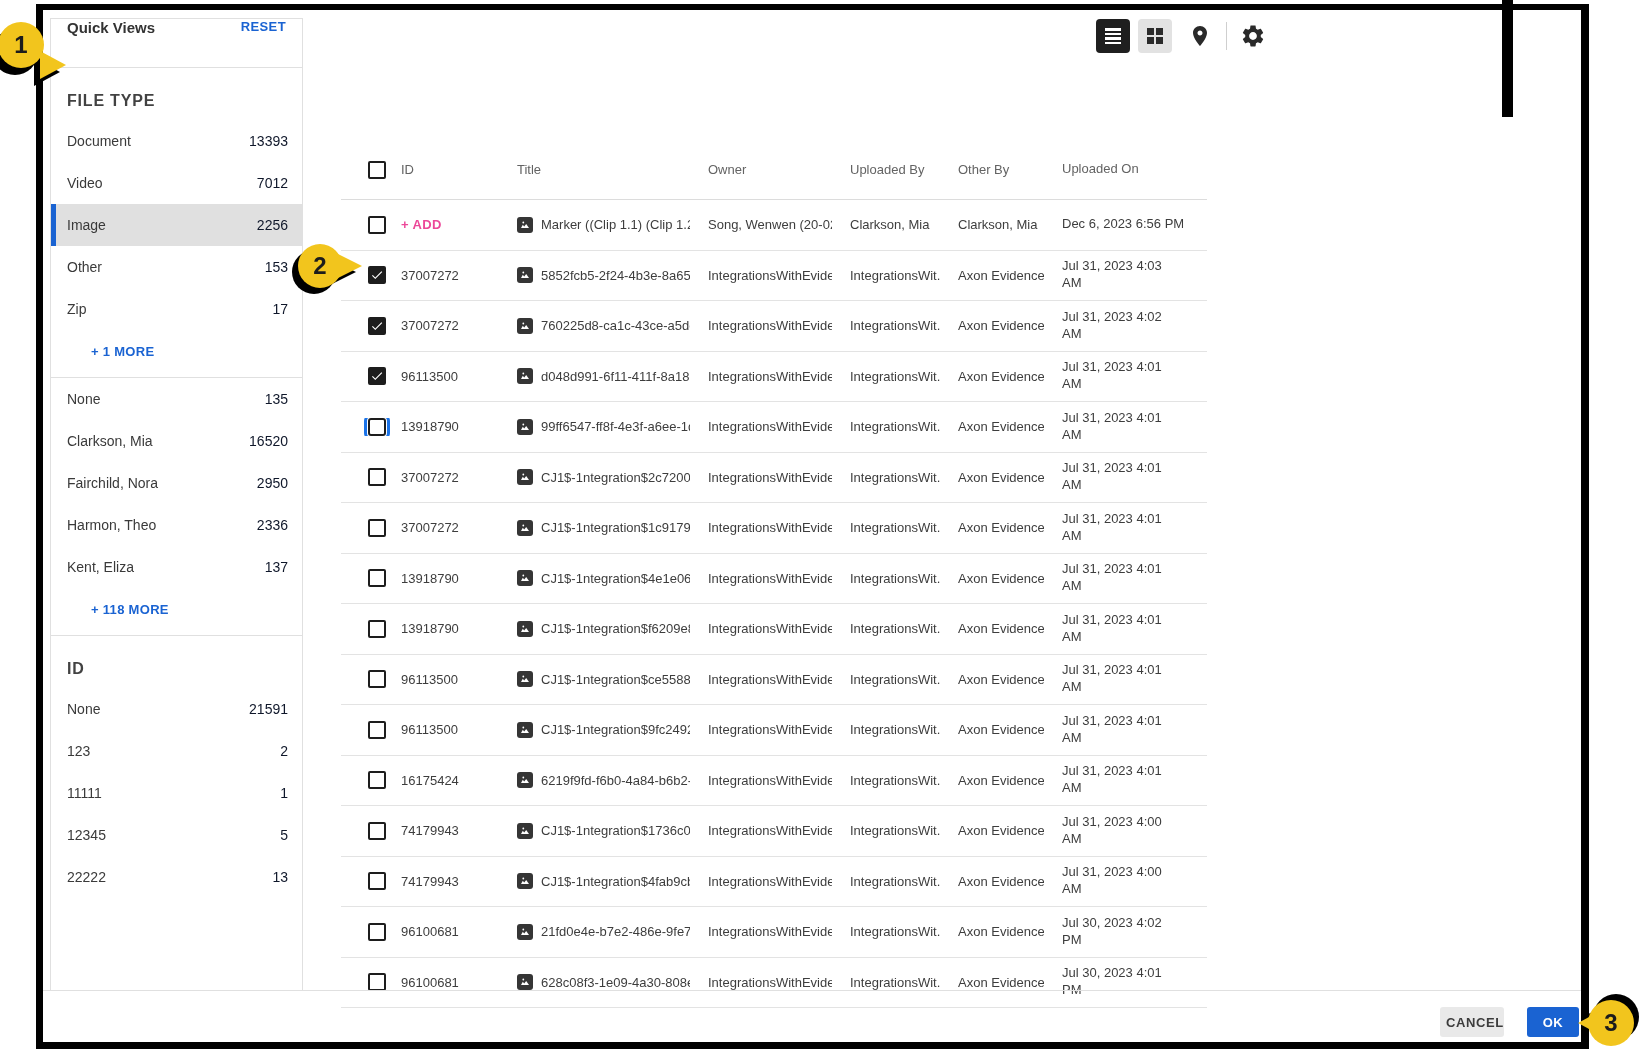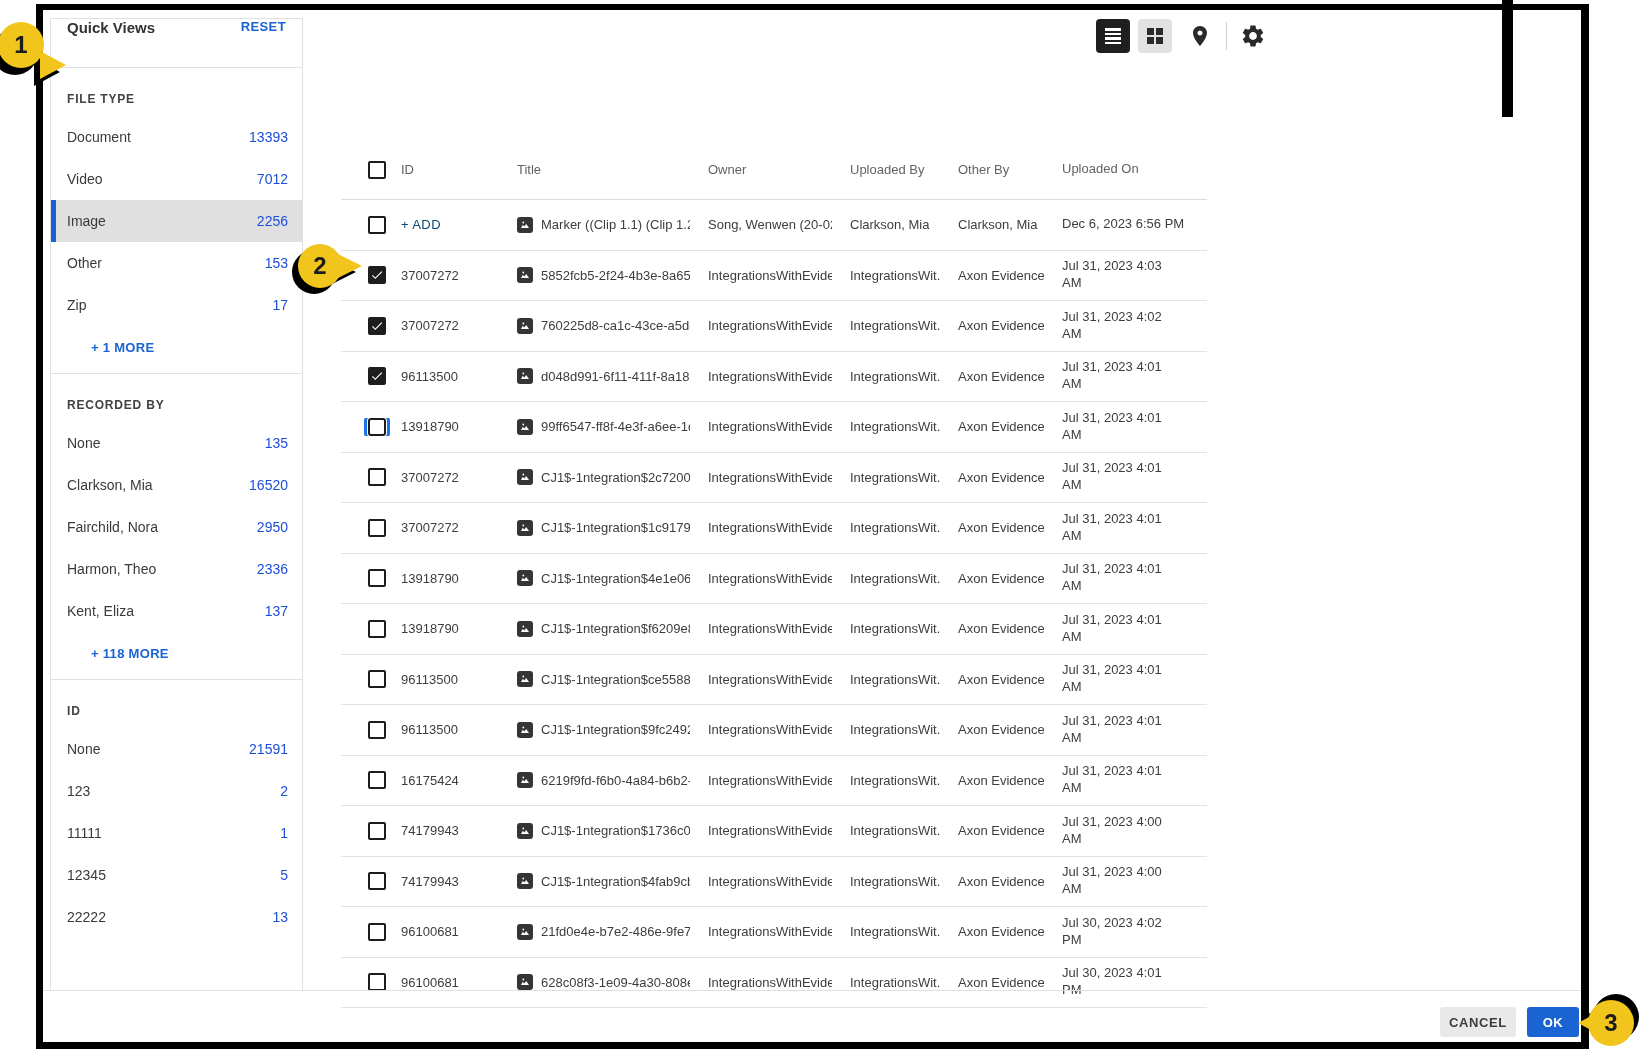--- a/index.html
+++ b/index.html
@@ -20,25 +20,25 @@
   .sidebar{
     position:absolute;left:50px;top:18px;width:253px;height:973px;
     background:#fff;border:1px solid #e0e0e0;box-sizing:border-box;overflow:hidden;z-index:2;
   }
   .sb-header{height:48px;display:flex;justify-content:space-between;
     padding:0 16px;border-bottom:1px solid #e0e0e0;}
   .sb-title{font-size:15px;font-weight:bold;color:#333;}
   .sb-reset{font-size:13px;font-weight:bold;color:#1a63d2;letter-spacing:.4px;cursor:pointer;}
   .sb-section{border-bottom:1px solid #e0e0e0;padding-bottom:10px;}
   .sb-section:last-child{border-bottom:none;}
-  .sb-label{padding:24px 16px 10px 16px;font-size:12px;font-weight:bold;color:#424242;letter-spacing:.8px;}
+  .sb-label{padding:24px 16px 10px 16px;font-size:16px;font-weight:bold;color:#424242;letter-spacing:.8px;}
   .sb-item{height:42px;display:flex;align-items:center;justify-content:space-between;
     padding:0 14px 0 16px;font-size:14px;color:#3a3a3a;cursor:pointer;}
   .sb-item.selected{background:#e0e0e0;box-shadow:inset 5px 0 0 #1a63d2;}
-  .sb-count{color:#1d4ed8;}
+  .sb-count{color:#0f172a;}
   .sb-more{padding:14px 0 8px 40px;font-size:13px;font-weight:bold;color:#1a63d2;letter-spacing:.3px;cursor:pointer;}
 
   
   .toolbar{position:absolute;left:1096px;top:18px;height:36px;display:flex;align-items:center;z-index:3;}
   .tb-btn{width:34px;height:34px;border-radius:4px;display:flex;align-items:center;justify-content:center;cursor:pointer;}
   .tb-dark{background:#1f1f1f;margin-right:8px;}
   .tb-light{background:#e2e2e2;margin-right:10px;}
   .list-glyph{display:flex;flex-direction:column;gap:2px;}
   .list-glyph i{display:block;width:16px;height:2.5px;background:#fff;}
   .grid-glyph{display:grid;grid-template-columns:7px 7px;grid-template-rows:7px 7px;gap:2px;}
@@ -56,30 +56,30 @@
   .c-id{padding-left:6px;}
   .c-title{padding-left:10px;display:flex;align-items:center;gap:8px;}
   .c-owner,.c-upby,.c-addby,.c-date{padding-left:18px;}
   .c-date{white-space:pre-line;line-height:1.3;}
   .cb{width:18px;height:18px;border:2px solid #1d1d1d;border-radius:2px;background:#fff;
     display:flex;align-items:center;justify-content:center;box-sizing:border-box;cursor:pointer;flex:0 0 auto;}
   .cb svg{display:none;width:14px;height:14px;}
   .cb.checked{background:#1d1d1d;}
   .cb.checked svg{display:block;}
   .cb.focused{outline:3px solid #1a73e8;outline-offset:1px;border-radius:3px;}
-  .add-link{color:#0c4a6e;font-weight:normal;font-size:13px;letter-spacing:.4px;cursor:pointer;}
+  .add-link{color:#ec4899;font-weight:bold;font-size:13px;letter-spacing:.4px;cursor:pointer;}
   .img-icon{width:16px;height:16px;border-radius:3px;background:#353535;display:flex;
     align-items:center;justify-content:center;flex:0 0 auto;}
   .title-text{overflow:hidden;white-space:nowrap;}
 
   
   .footer-divider{position:absolute;left:43px;top:990px;width:1538px;height:1px;background:#e0e0e0;z-index:2;}
   .btn{position:absolute;top:1007px;height:30px;border:none;border-radius:3px;
     font-family:"Liberation Sans",sans-serif;font-size:13px;font-weight:bold;letter-spacing:.6px;cursor:pointer;z-index:4;}
-  .btn-cancel{left:1440px;width:76px;background:#e9e9e9;color:#3c3c3c;}
+  .btn-cancel{left:1440px;width:64px;background:#e9e9e9;color:#3c3c3c;}
   .btn-ok{left:1527px;width:52px;background:#1a63d2;color:#ffffff;}
 
   
   .callout{position:absolute;z-index:50;}
   .co-layer{position:absolute;left:0;top:0;}
   .co-circle{position:absolute;border-radius:50%;background:#f2c51d;}
   .co-tri{position:absolute;width:0;height:0;}
   .co-shadow .co-circle{background:#000;}
   .co-num{position:absolute;display:flex;align-items:center;justify-content:center;
     font-size:24px;font-weight:bold;color:#1c1c1c;}
@@ -140,21 +140,20 @@
     <span class="sb-count">153</span>
   </div>
           <div class="sb-item">
     <span class="sb-name">Zip</span>
     <span class="sb-count">17</span>
   </div>
         </div>
     <div class="sb-more">+ 1 MORE</div>
   </div>
       <div class="sb-section">
-    <div class="sb-label">RECORDED BY</div>
     <div class="sb-items">
           <div class="sb-item">
     <span class="sb-name">None</span>
     <span class="sb-count">135</span>
   </div>
           <div class="sb-item">
     <span class="sb-name">Clarkson, Mia</span>
     <span class="sb-count">16520</span>
   </div>
           <div class="sb-item">

